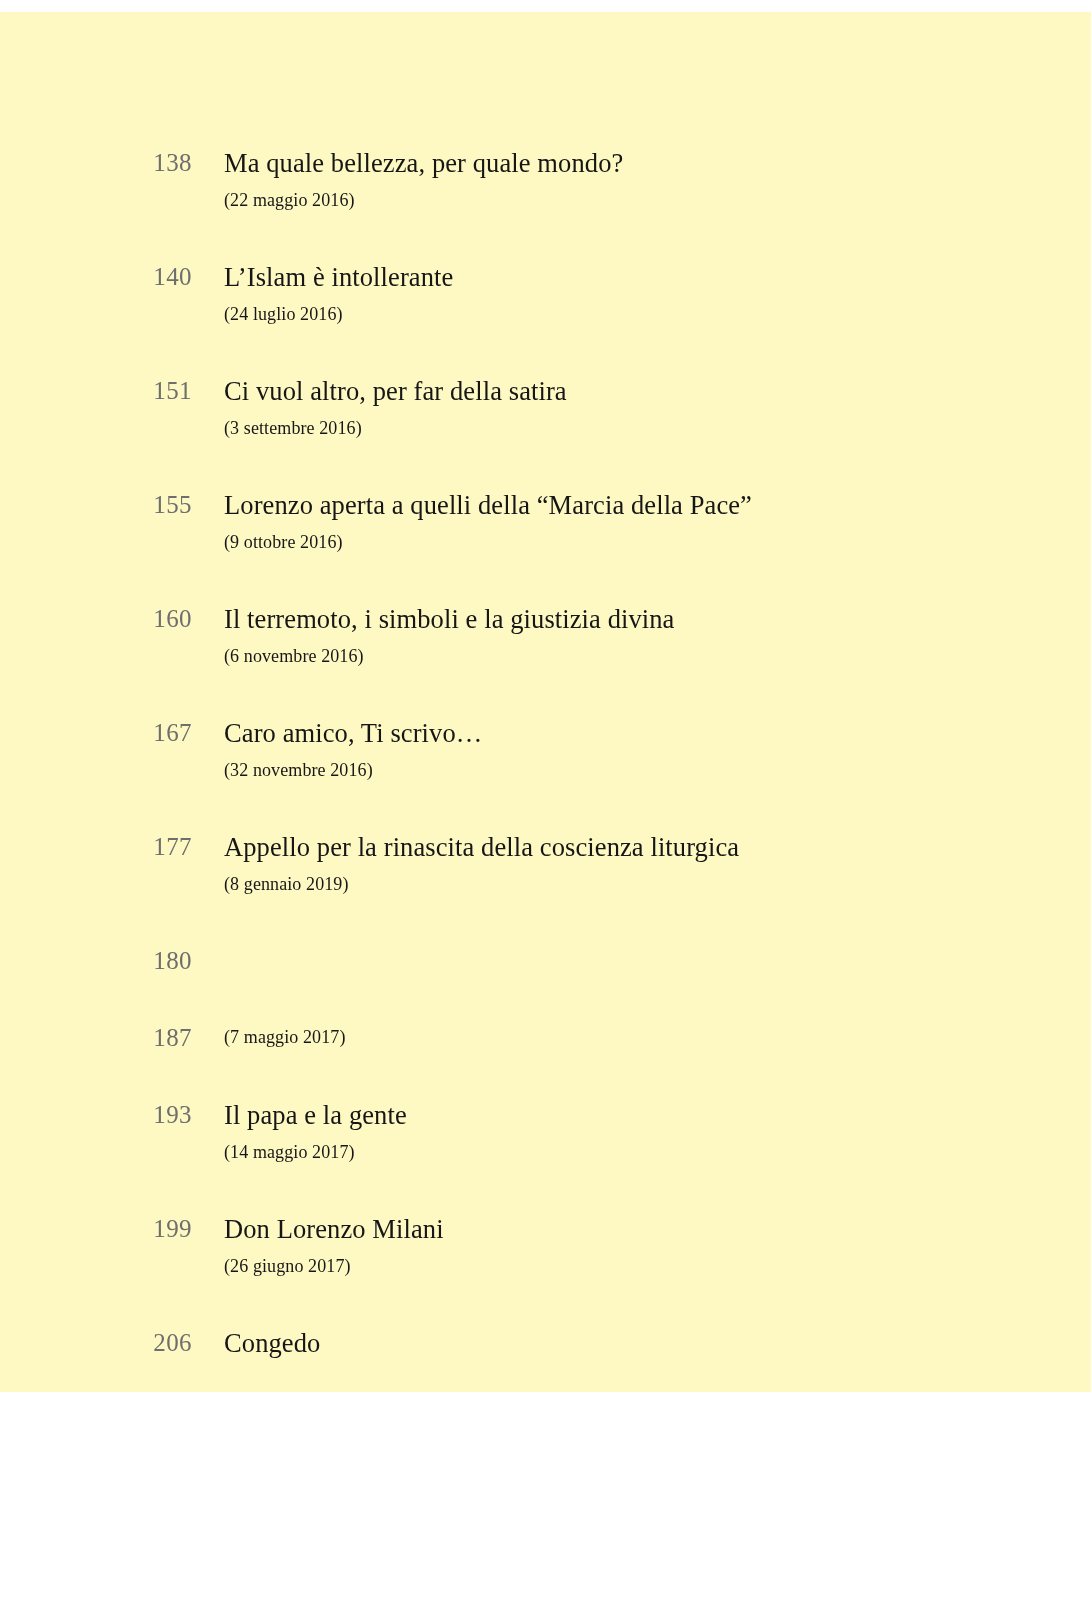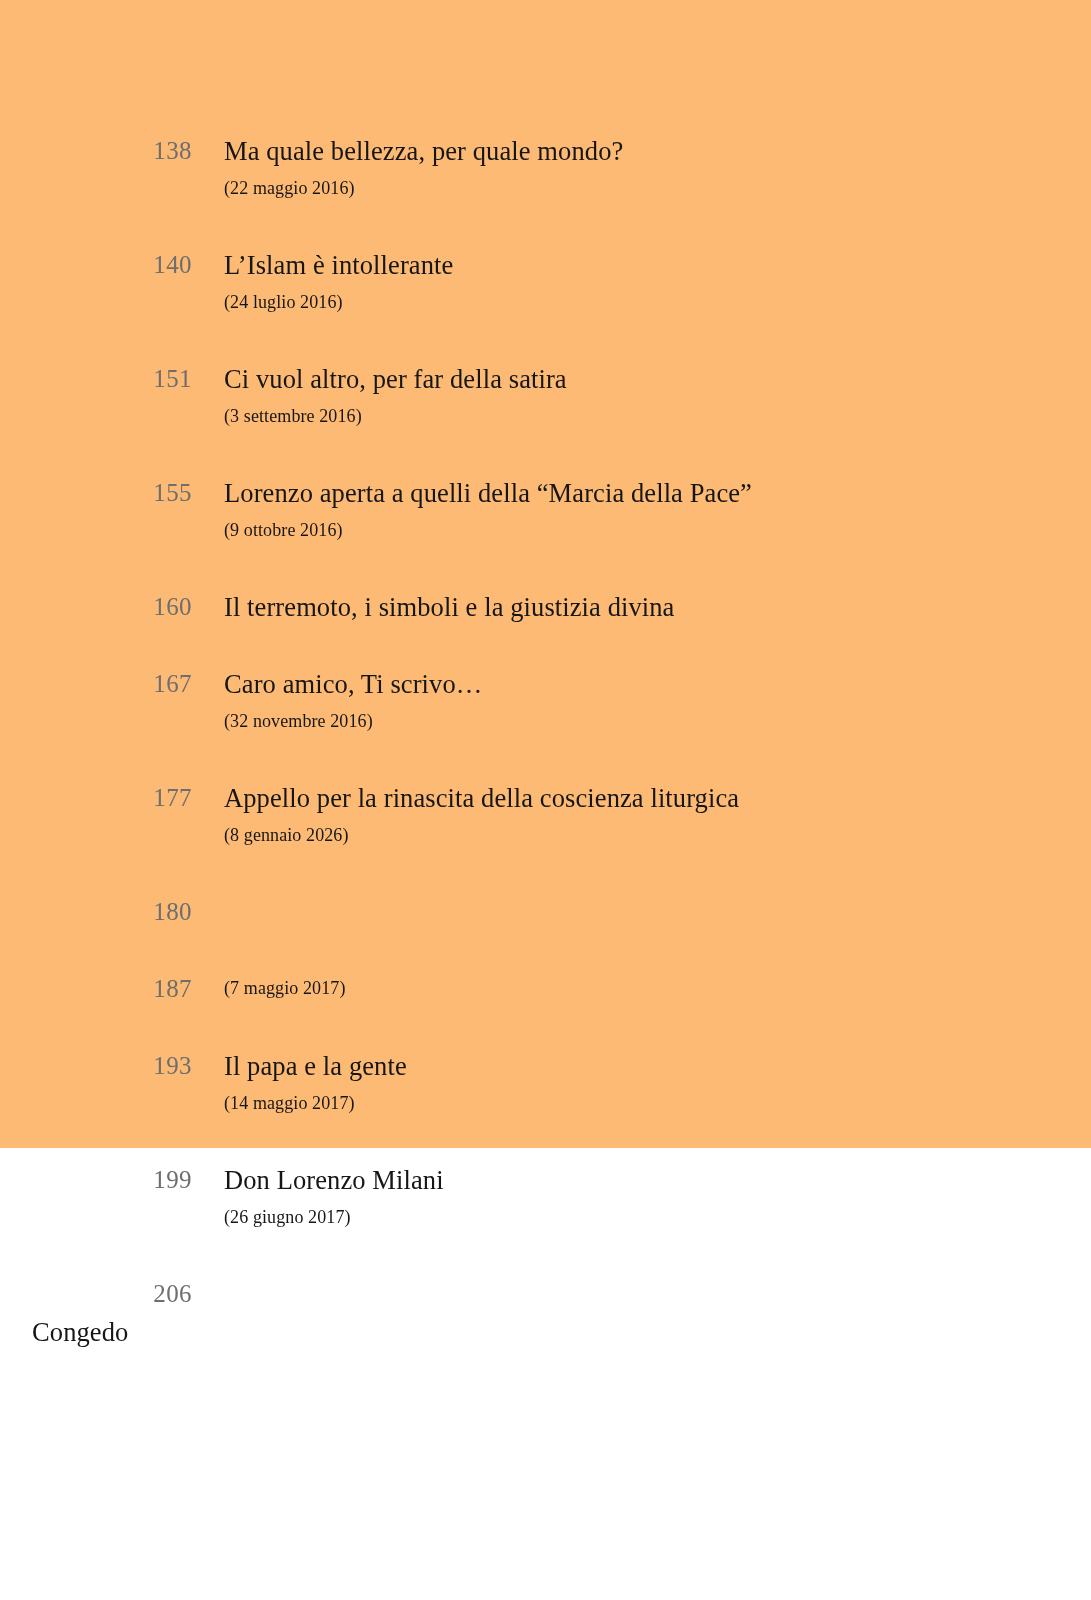--- a/index.html
+++ b/index.html
@@ -12,41 +12,41 @@
     width: 1091px;
     height: 1600px;
     font-family: "Liberation Serif", "DejaVu Serif", serif;
     color: #1a1a1a;
     overflow: hidden;
   }
 
   .page {
     position: relative;
     width: 1091px;
-    height: 1148px;
-    background: #fdba74;
+    height: 1380px;
+    background: #fef9c3;
     box-sizing: border-box;
+    margin-top: 12px;
   }
 
   .toc {
     position: absolute;
     left: 0;
     top: 132px;
     width: 1091px;
   }
 
   .toc-entry {
     display: flex;
     align-items: flex-start;
     margin-bottom: 39px;
   }
 
   .toc-entry:last-child {
     margin-bottom: 0;
-    flex-direction: column;
   }
 
   .entry-page {
     flex: 0 0 auto;
     width: 192px;
     text-align: right;
     font-size: 25px;
     line-height: 38px;
     color: #6e6e6e;
     letter-spacing: 0.4px;
@@ -116,36 +116,37 @@
       <div class="entry-body">
         <div class="entry-title">Lorenzo aperta a quelli della “Marcia della Pace”</div>
         <div class="entry-date">(9 ottobre 2016)</div>
       </div>
     </div>
 
     <div class="toc-entry">
       <div class="entry-page">160</div>
       <div class="entry-body">
         <div class="entry-title">Il terremoto, i simboli e la giustizia divina</div>
+        <div class="entry-date">(6 novembre 2016)</div>
       </div>
     </div>
 
     <div class="toc-entry">
       <div class="entry-page">167</div>
       <div class="entry-body">
         <div class="entry-title">Caro amico, Ti scrivo…</div>
         <div class="entry-date">(32 novembre 2016)</div>
       </div>
     </div>
 
     <div class="toc-entry">
       <div class="entry-page">177</div>
       <div class="entry-body">
         <div class="entry-title">Appello per la rinascita della coscienza liturgica</div>
-        <div class="entry-date">(8 gennaio 2026)</div>
+        <div class="entry-date">(8 gennaio 2019)</div>
       </div>
     </div>
 
     <div class="toc-entry">
       <div class="entry-page">180</div>
     </div>
 
     <div class="toc-entry">
       <div class="entry-page">187</div>
       <div class="entry-body">

